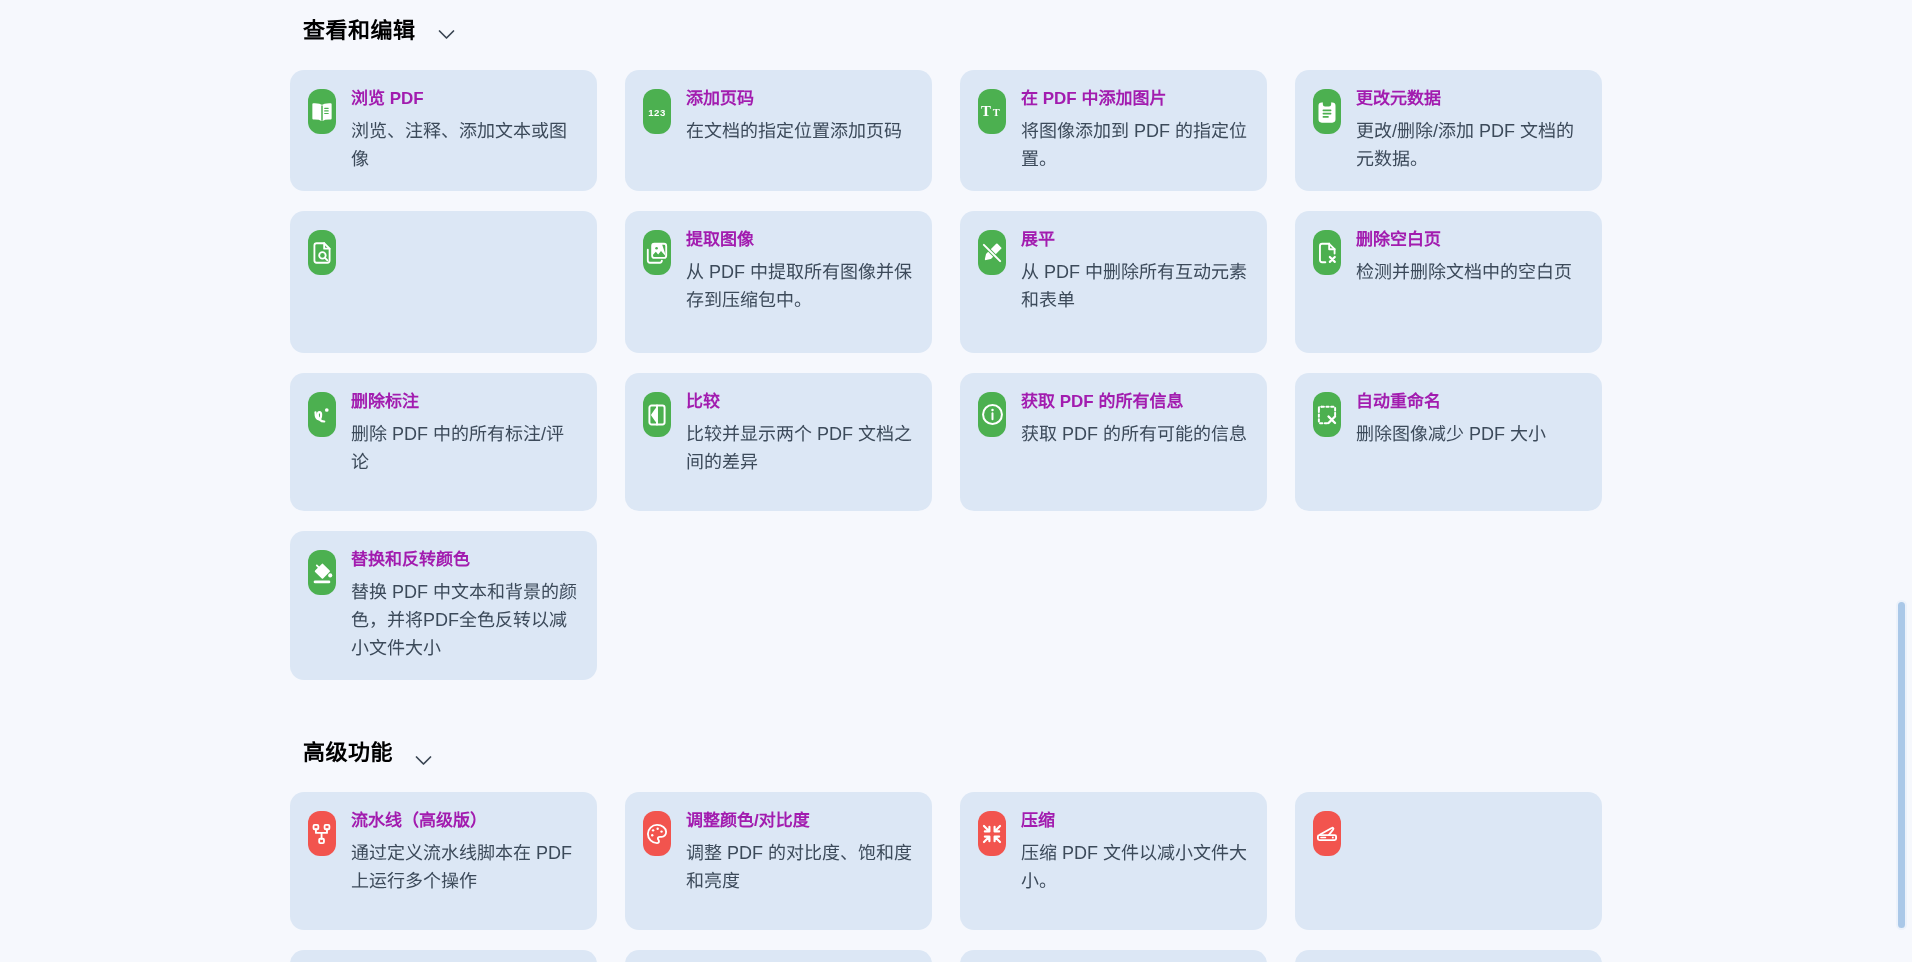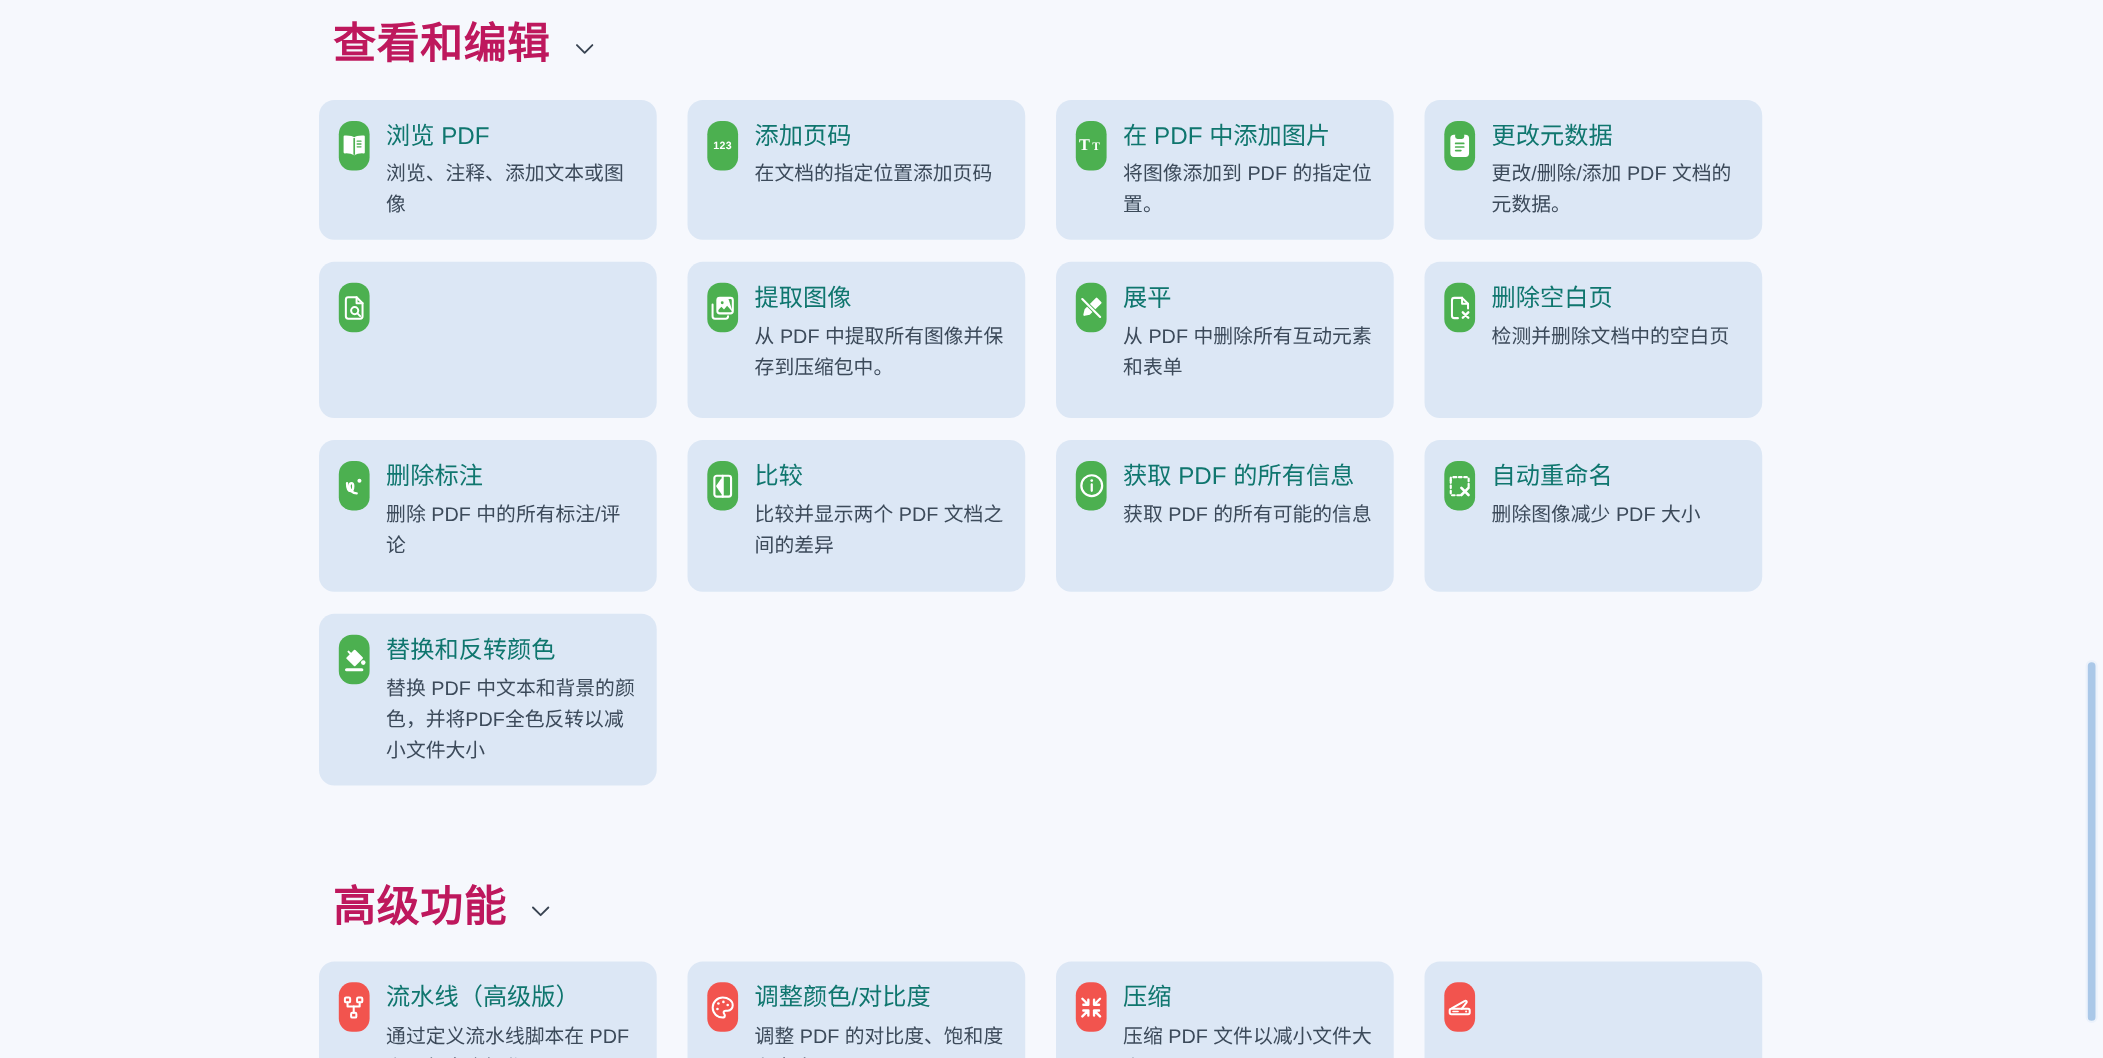--- a/index.html
+++ b/index.html
@@ -26,23 +26,23 @@
   }
 
   
   .section-header {
     display: flex;
     align-items: center;
     gap: 22px;
     padding-left: 303px;
   }
   .section-title {
-    font-size: 39px;
+    font-size: 22px;
     font-weight: 600;
-    color: #be185d;
+    color: #000000;
     letter-spacing: 0.5px;
     line-height: 1.2;
   }
   .chevron-down {
     width: 17px;
     height: 11px;
     display: block;
     flex: none;
     margin-top: 6px;
   }
@@ -78,37 +78,37 @@
     display: flex;
     align-items: center;
     justify-content: center;
     margin-top: 2px;
   }
   .card-icon.green { background: #4cb050; }
   .card-icon.red   { background: #f2544e; }
   .card-icon svg { display: block; }
   .card-text { flex: 1 1 auto; min-width: 0; padding-top: 1px; }
   .card-title {
-    font-size: 22px;
-    font-weight: 400;
-    color: #0f766e;
+    font-size: 17px;
+    font-weight: 700;
+    color: #a21caf;
     line-height: 1.35;
     margin-bottom: 7px;
     white-space: nowrap;
   }
   .card-desc {
     font-size: 18px;
     color: #3c4a5a;
     line-height: 1.55;
   }
 
   
   .sec1-header { margin-top: 18px; }
   .sec1-grid   { margin-top: 26px; }
-  .sec2-header { margin-top: 88px; }
+  .sec2-header { margin-top: 60px; align-items: flex-end; }
   .sec2-grid   { margin-top: 26px; }
 
   
   .scrollbar-track {
     position: absolute;
     right: 4px;
     top: 0;
     width: 14px;
     height: 962px;
     background: transparent;

